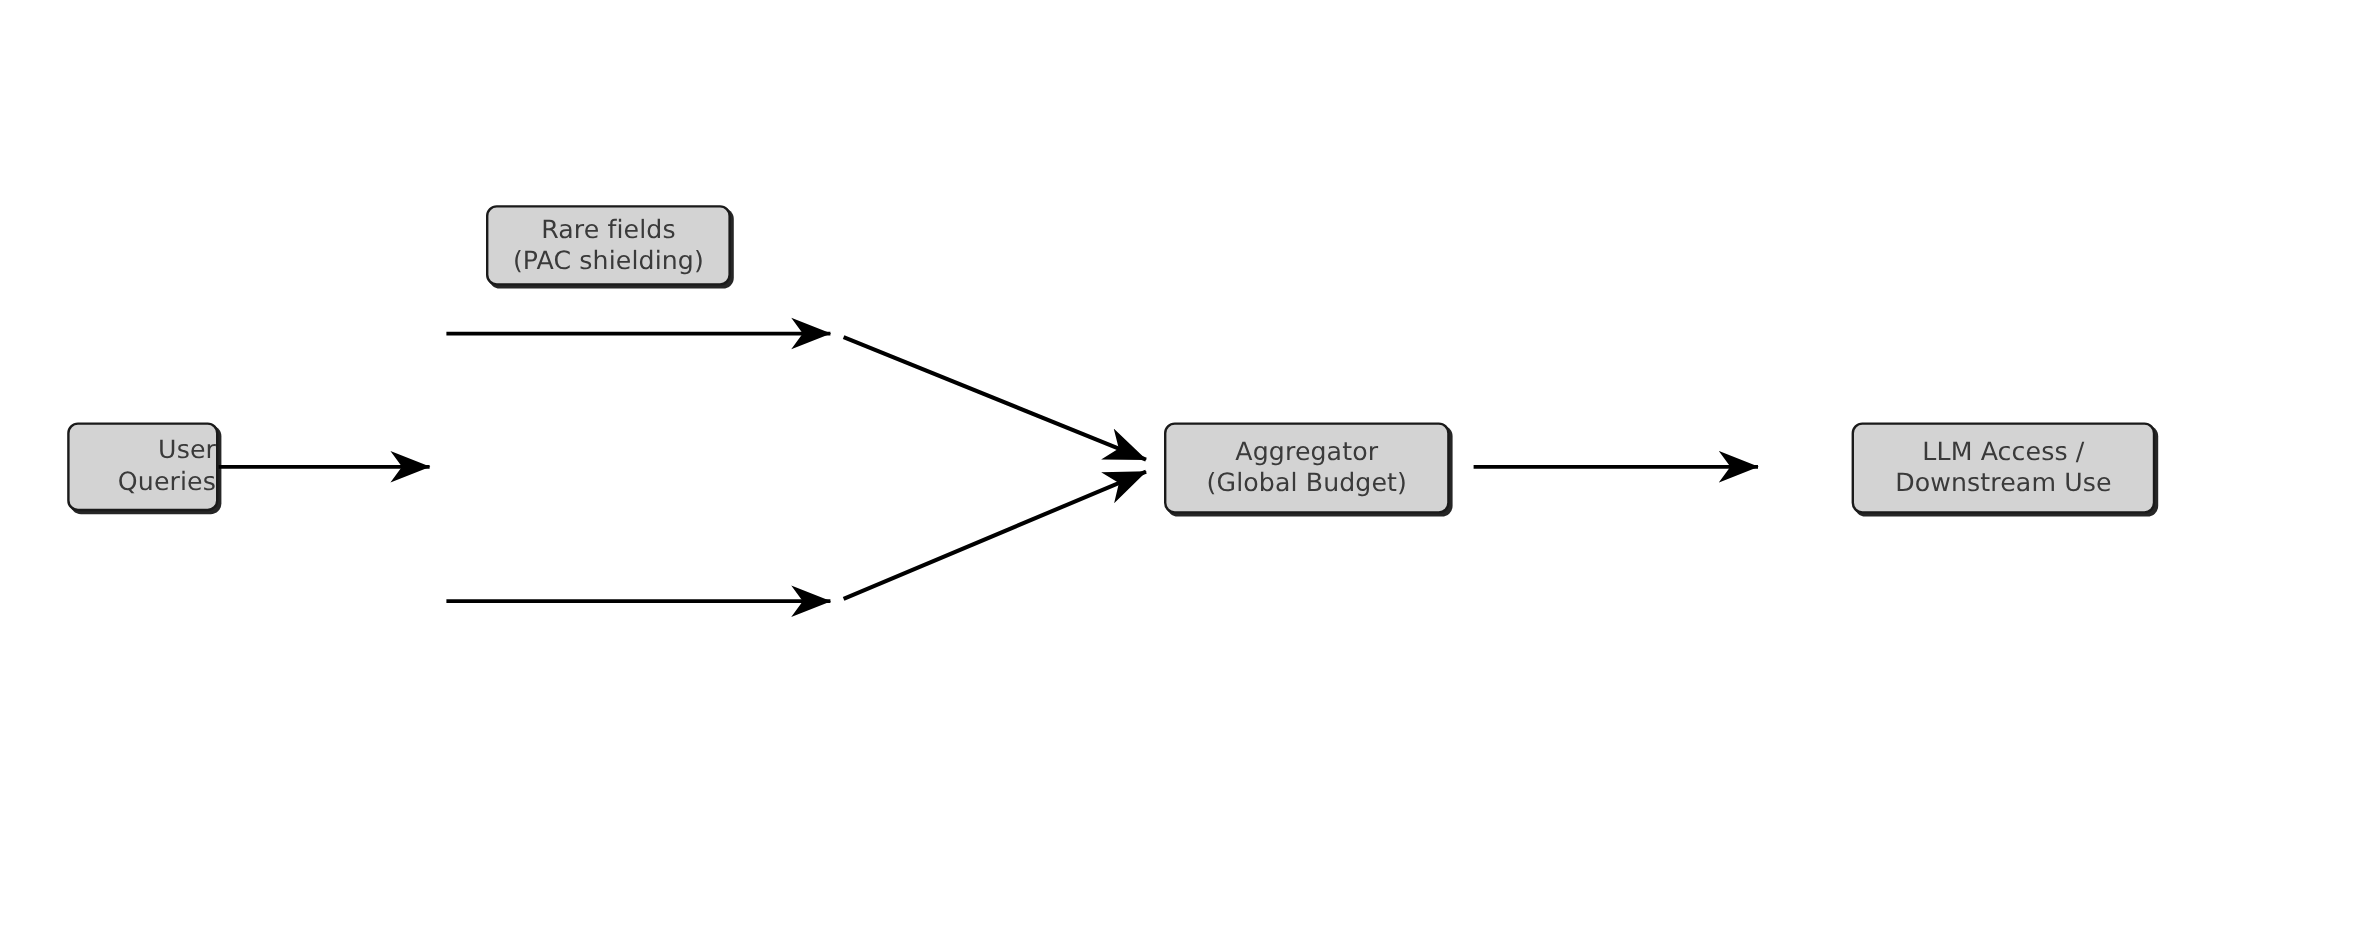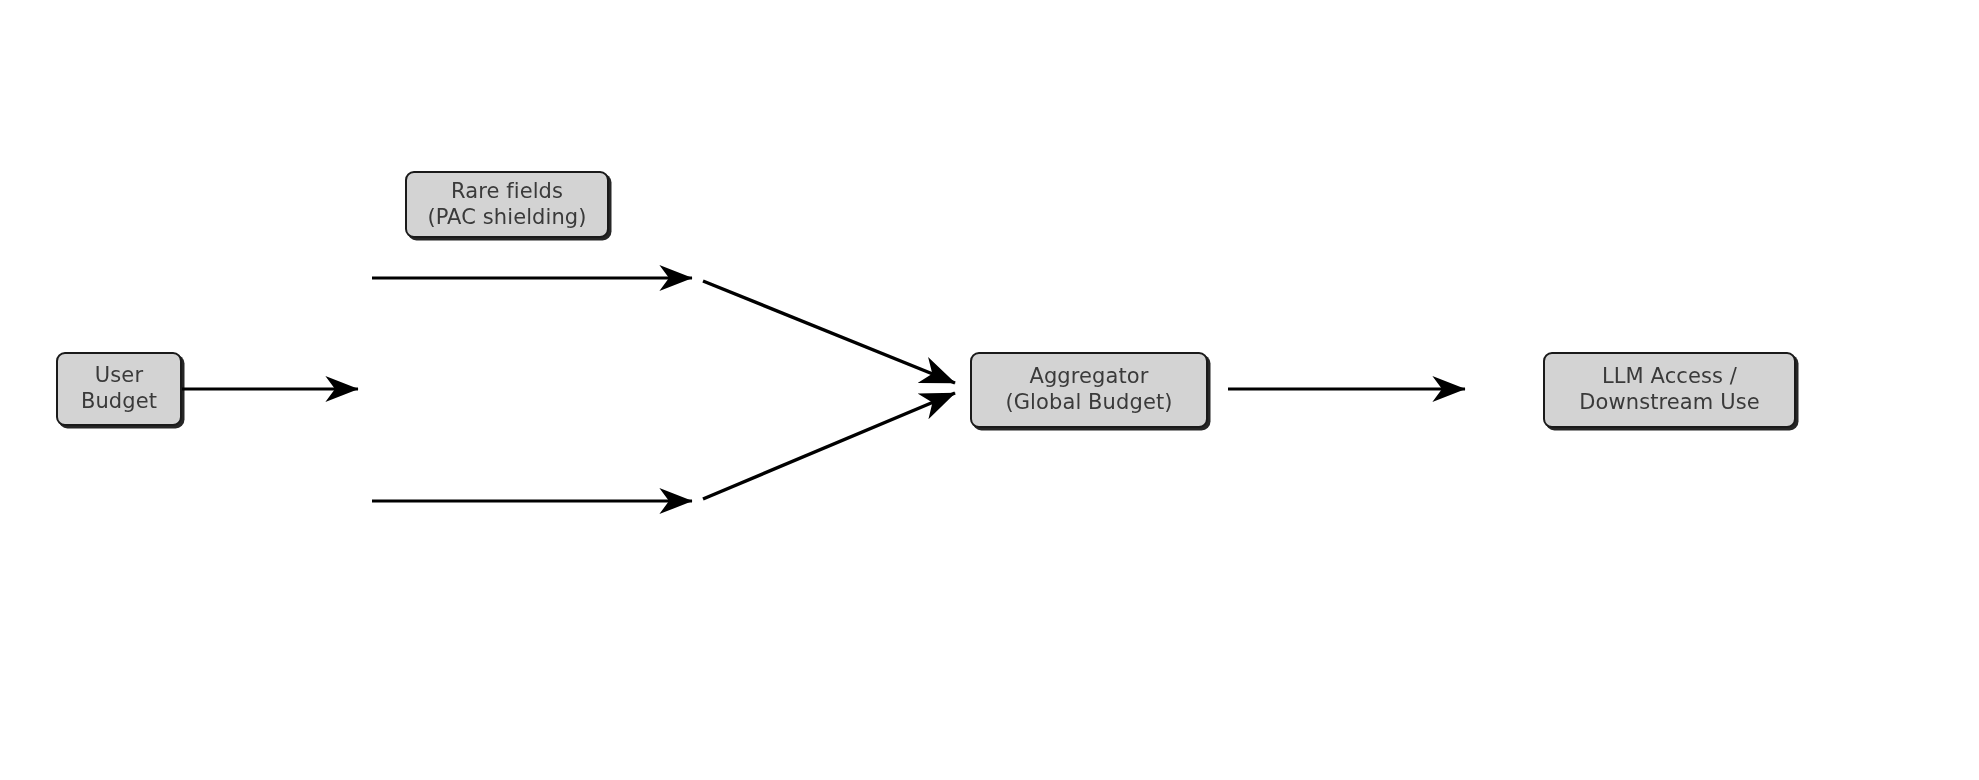--- a/index.html
+++ b/index.html
@@ -41,21 +41,21 @@
     font-size: 21px;
     line-height: 1.22;
     text-align: center;
     white-space: nowrap;
     letter-spacing: 0.1px;
   }
   .node .ln {
     display: block;
   }
   
-  #node-user-queries   { left: 56px;   top: 352px; width: 126px; height: 74px; }
+  #node-user-queries   { left: 56px;   top: 352px; width: 126px; height: 74px; align-items: flex-end; }
   #node-rare-fields    { left: 405px;  top: 171px; width: 204px; height: 67px; }
   #node-nonrare-fields { left: 405px;  top: 540px; width: 204px; height: 68px; }
   #node-aggregator     { left: 970px;  top: 352px; width: 238px; height: 76px; }
   #node-llm-access     { left: 1543px; top: 352px; width: 253px; height: 76px; }
 </style>
 </head>
 <body>
 
 <div id="canvas">
 
@@ -86,21 +86,21 @@
       <line x1="703" y1="499" x2="955" y2="393" stroke="#000000" stroke-width="3.4" marker-end="url(#arrowhead)"></line>
     </g>
 
     <g>
       <line x1="1228" y1="389" x2="1465" y2="389" stroke="#000000" stroke-width="3.2" marker-end="url(#arrowhead)"></line>
     </g>
   </svg>
 
   <div class="node" id="node-user-queries">
     <span class="ln">User</span>
-    <span class="ln">Budget</span>
+    <span class="ln">Queries</span>
   </div>
 
   <div class="node" id="node-rare-fields">
     <span class="ln">Rare fields</span>
     <span class="ln">(PAC shielding)</span>
   </div>
 
 
   <div class="node" id="node-aggregator">
     <span class="ln">Aggregator</span>

